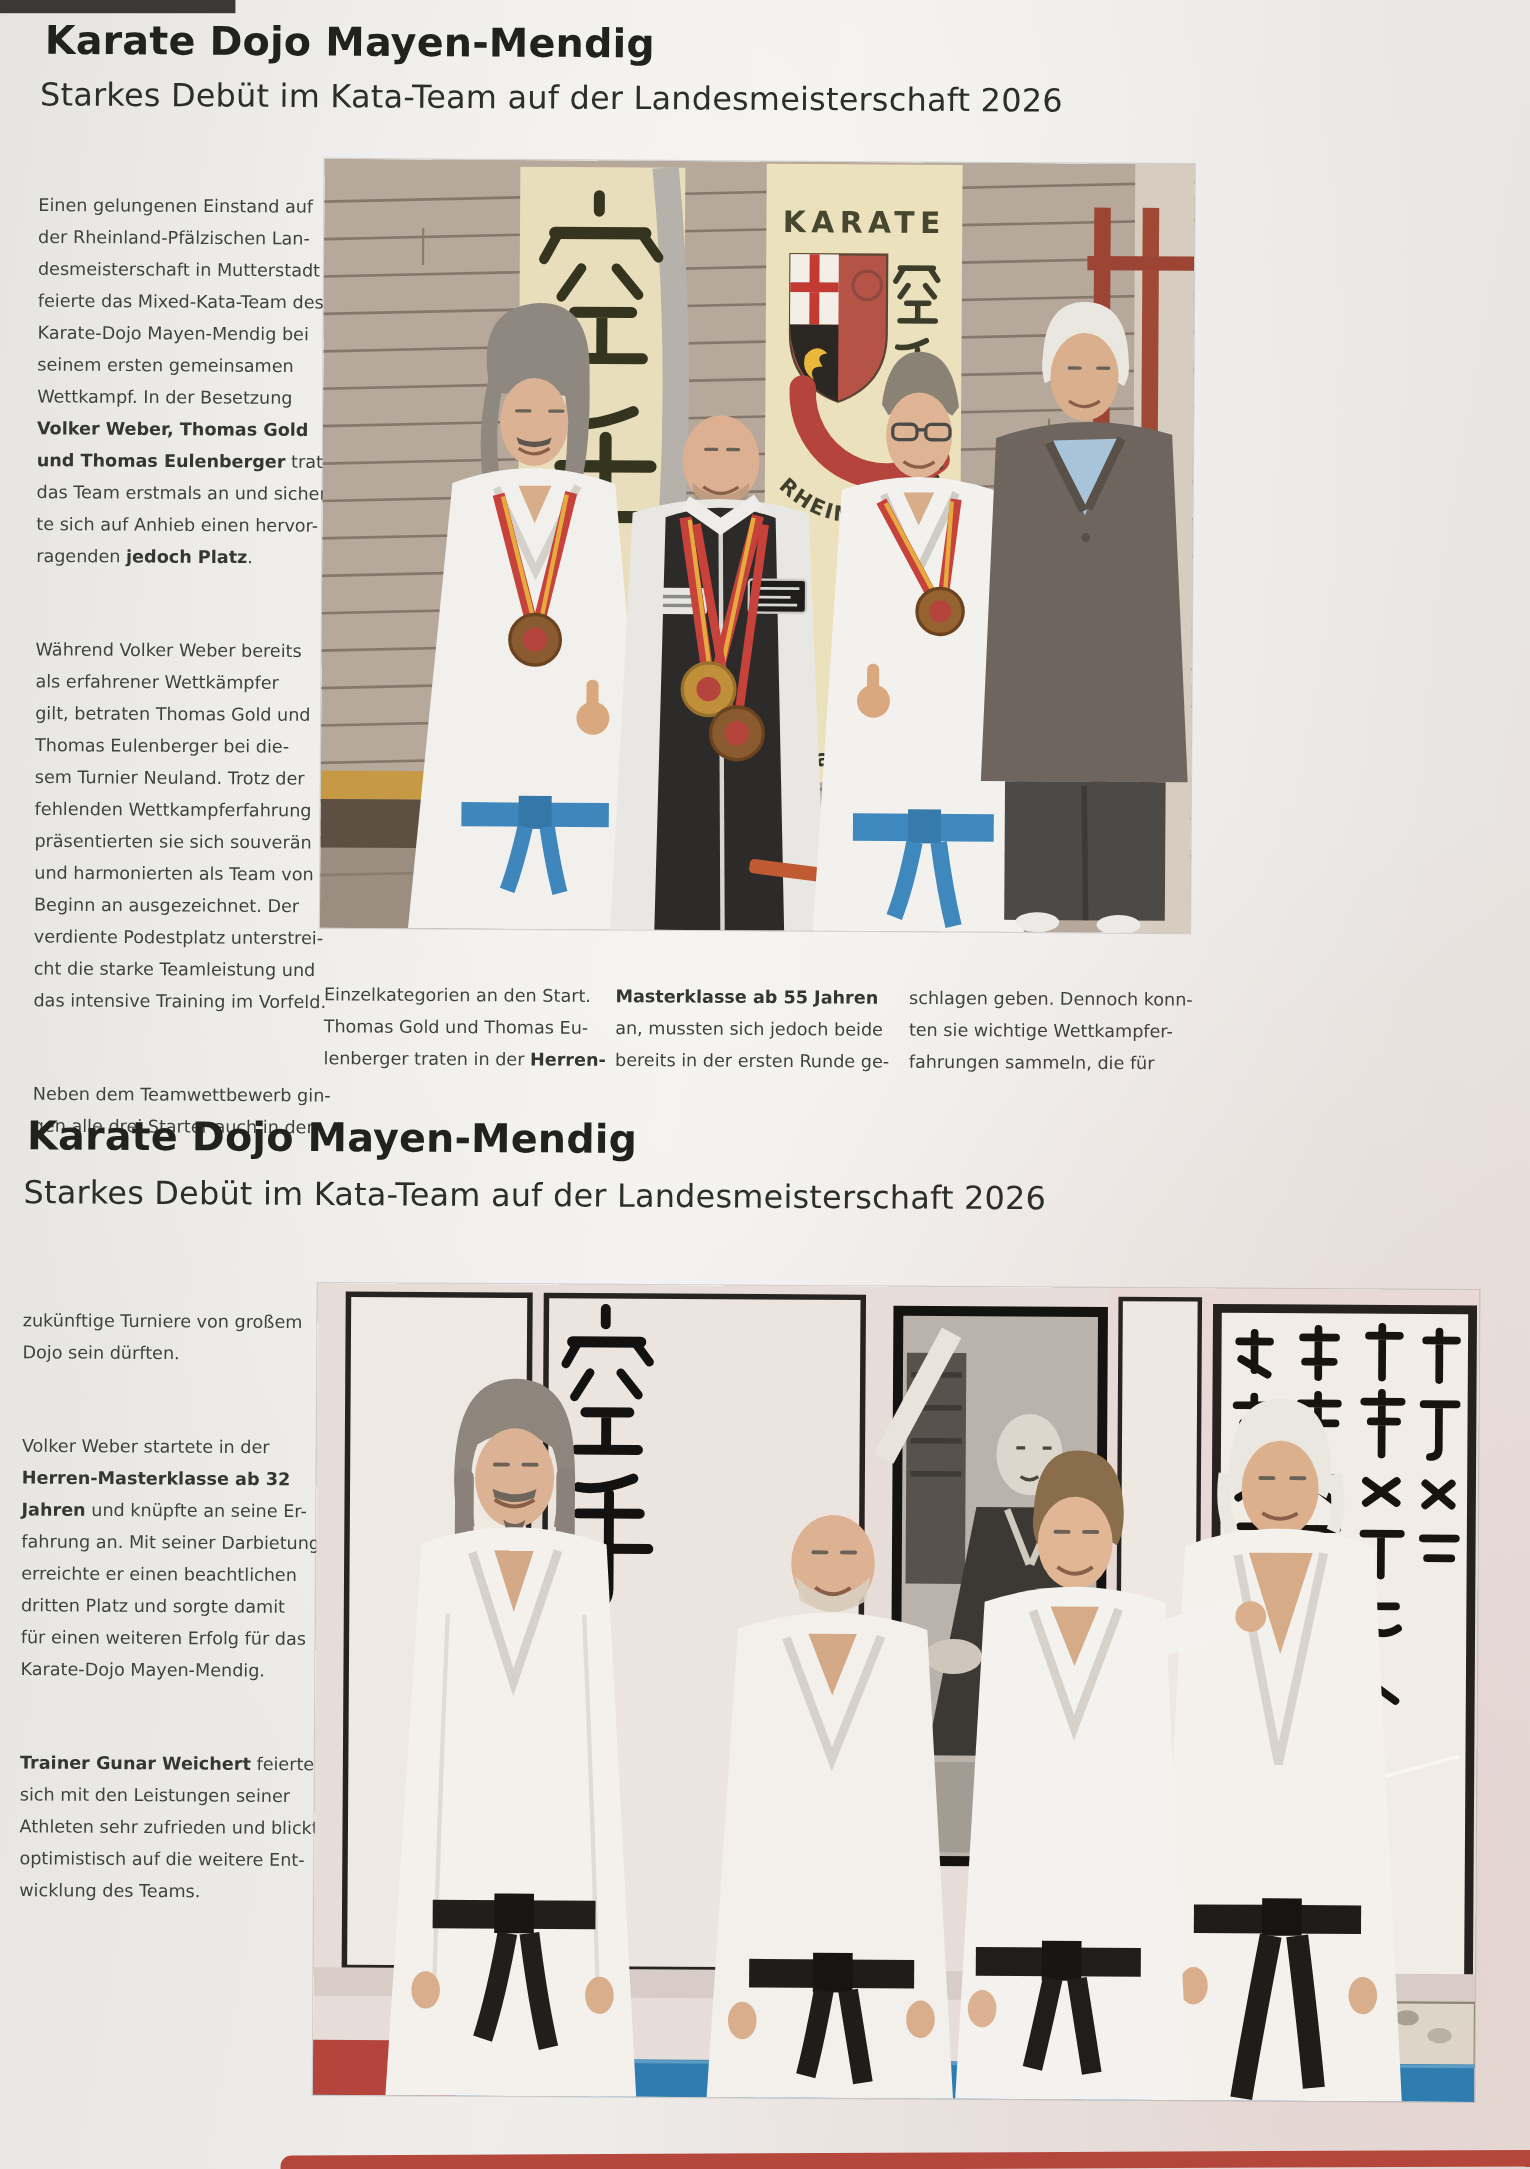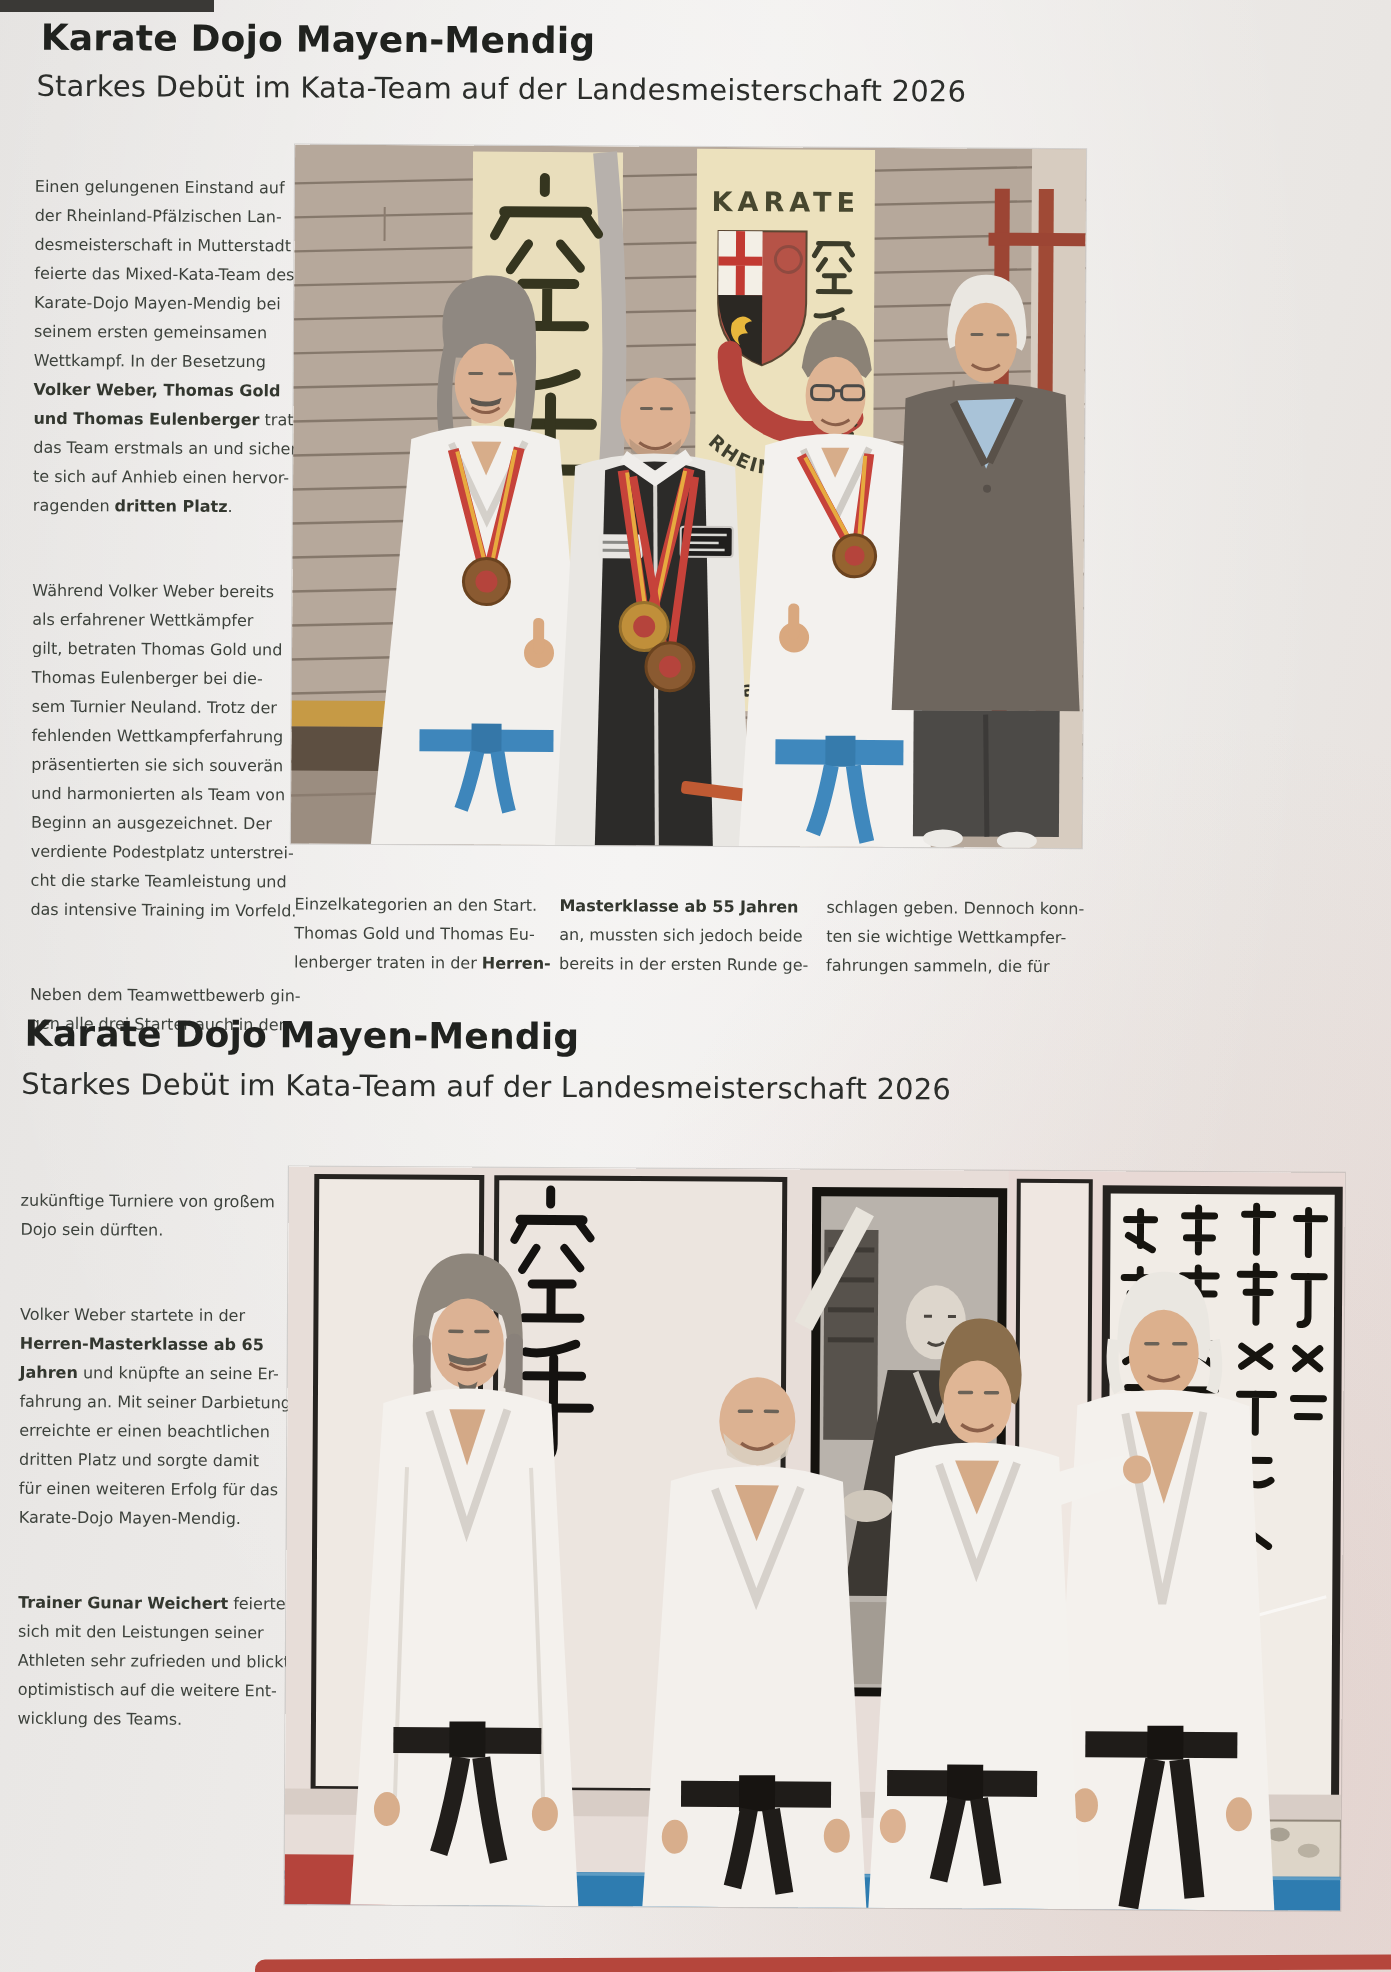--- a/index.html
+++ b/index.html
@@ -38,21 +38,21 @@
 der Rheinland-Pfälzischen Lan-
 desmeisterschaft in Mutterstadt
 feierte das Mixed-Kata-Team des
 Karate-Dojo Mayen-Mendig bei
 seinem ersten gemeinsamen
 Wettkampf. In der Besetzung
 </span><span class="b">Volker Weber, Thomas Gold
 und Thomas Eulenberger</span><span> trat
 das Team erstmals an und sicher-
 te sich auf Anhieb einen hervor-
-ragenden </span><span class="b">dritten Platz</span><span>.</span></p>
+ragenden </span><span class="b">jedoch Platz</span><span>.</span></p>
       <p><span>Während Volker Weber bereits
 als erfahrener Wettkämpfer
 gilt, betraten Thomas Gold und
 Thomas Eulenberger bei die-
 sem Turnier Neuland. Trotz der
 fehlenden Wettkampferfahrung
 präsentierten sie sich souverän
 und harmonierten als Team von
 Beginn an ausgezeichnet. Der
 verdiente Podestplatz unterstrei-
@@ -252,21 +252,21 @@
 fahrungen sammeln, die für</span></p>
     </div>
 
     <h1 class="abs" style="left:31px;top:1016px;">Karate Dojo Mayen-Mendig</h1>
     <h2 class="abs" style="left:28px;top:1070px;">Starkes Debüt im Kata-Team auf der Landesmeisterschaft 2026</h2>
 
     <div class="abs col" style="left:28px;top:1160px;width:278px;">
       <p><span>zukünftige Turniere von großem
 Dojo sein dürften.</span></p>
       <p><span>Volker Weber startete in der
-</span><span class="b">Herren-Masterklasse ab 65
+</span><span class="b">Herren-Masterklasse ab 32
 Jahren</span><span> und knüpfte an seine Er-
 fahrung an. Mit seiner Darbietung
 erreichte er einen beachtlichen
 dritten Platz und sorgte damit
 für einen weiteren Erfolg für das
 Karate-Dojo Mayen-Mendig.</span></p>
       <p><span class="b">Trainer Gunar Weichert</span><span> feierte
 sich mit den Leistungen seiner
 Athleten sehr zufrieden und blickt
 optimistisch auf die weitere Ent-

